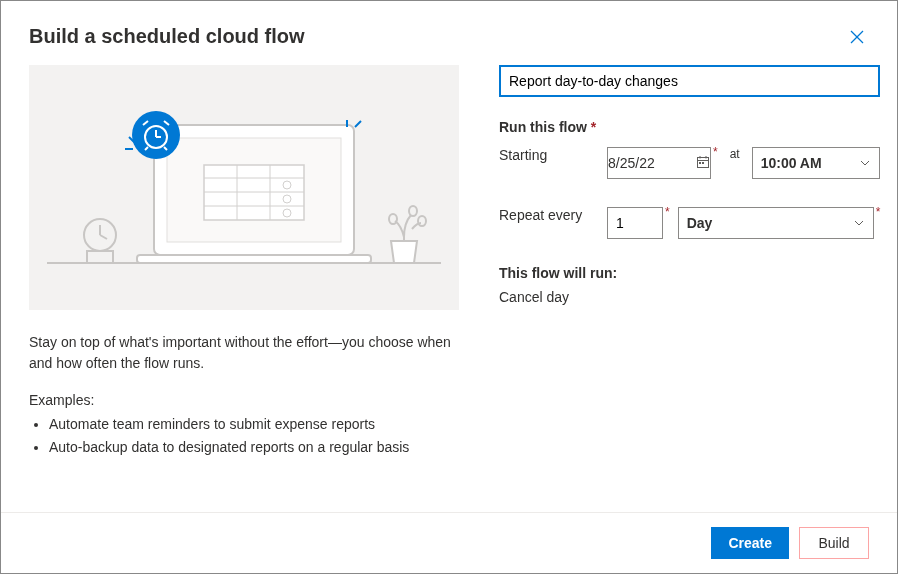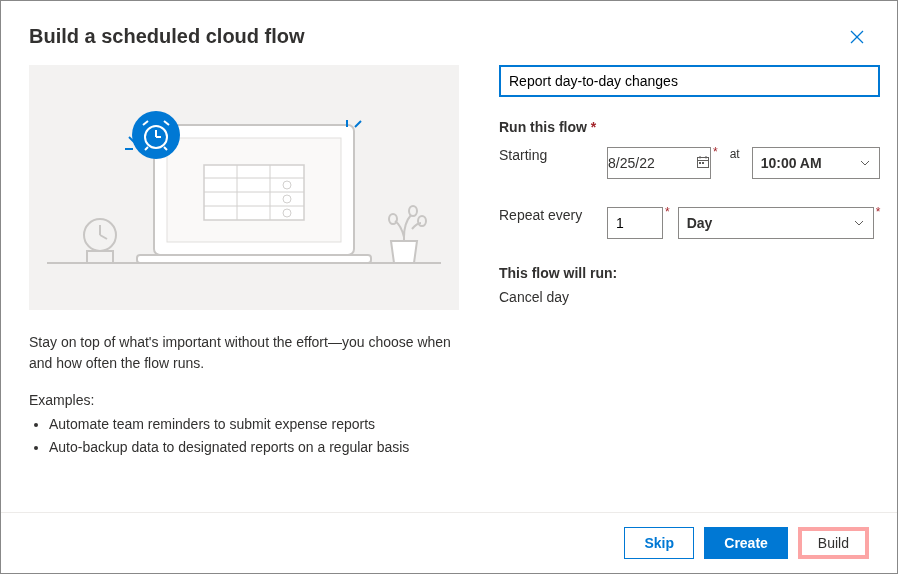--- a/index.html
+++ b/index.html
@@ -143,21 +143,21 @@
     border-top: 1px solid #edebe9;
     padding: 14px 28px;
     display: flex;
     justify-content: flex-end;
     gap: 10px;
   }
   .btn {
     height: 32px;
     min-width: 70px;
     padding: 0 16px;
-    border: 4px solid #fca5a5;
+    border: 1px solid #fca5a5;
     background: #fff;
     font-size: 14px;
     font-family: inherit;
     cursor: pointer;
     color: #323130;
   }
   .btn.skip {
     border: 1px solid #0078D4;
     color: #0078D4;
     font-weight: 600;
@@ -286,18 +286,17 @@
         <span class="asterisk-float">*</span>
       </div>
 
       <div class="summary-label">This flow will run:</div>
       <div class="summary-value">Cancel day</div>
     </div>
 
   </div>
 
   <div class="dialog-footer">
-    <button class="btn skip">Skip</button>
     <button class="btn primary">Create</button>
     <button class="btn">Build</button>
   </div>
 
 </div>
 
 </body></html>

